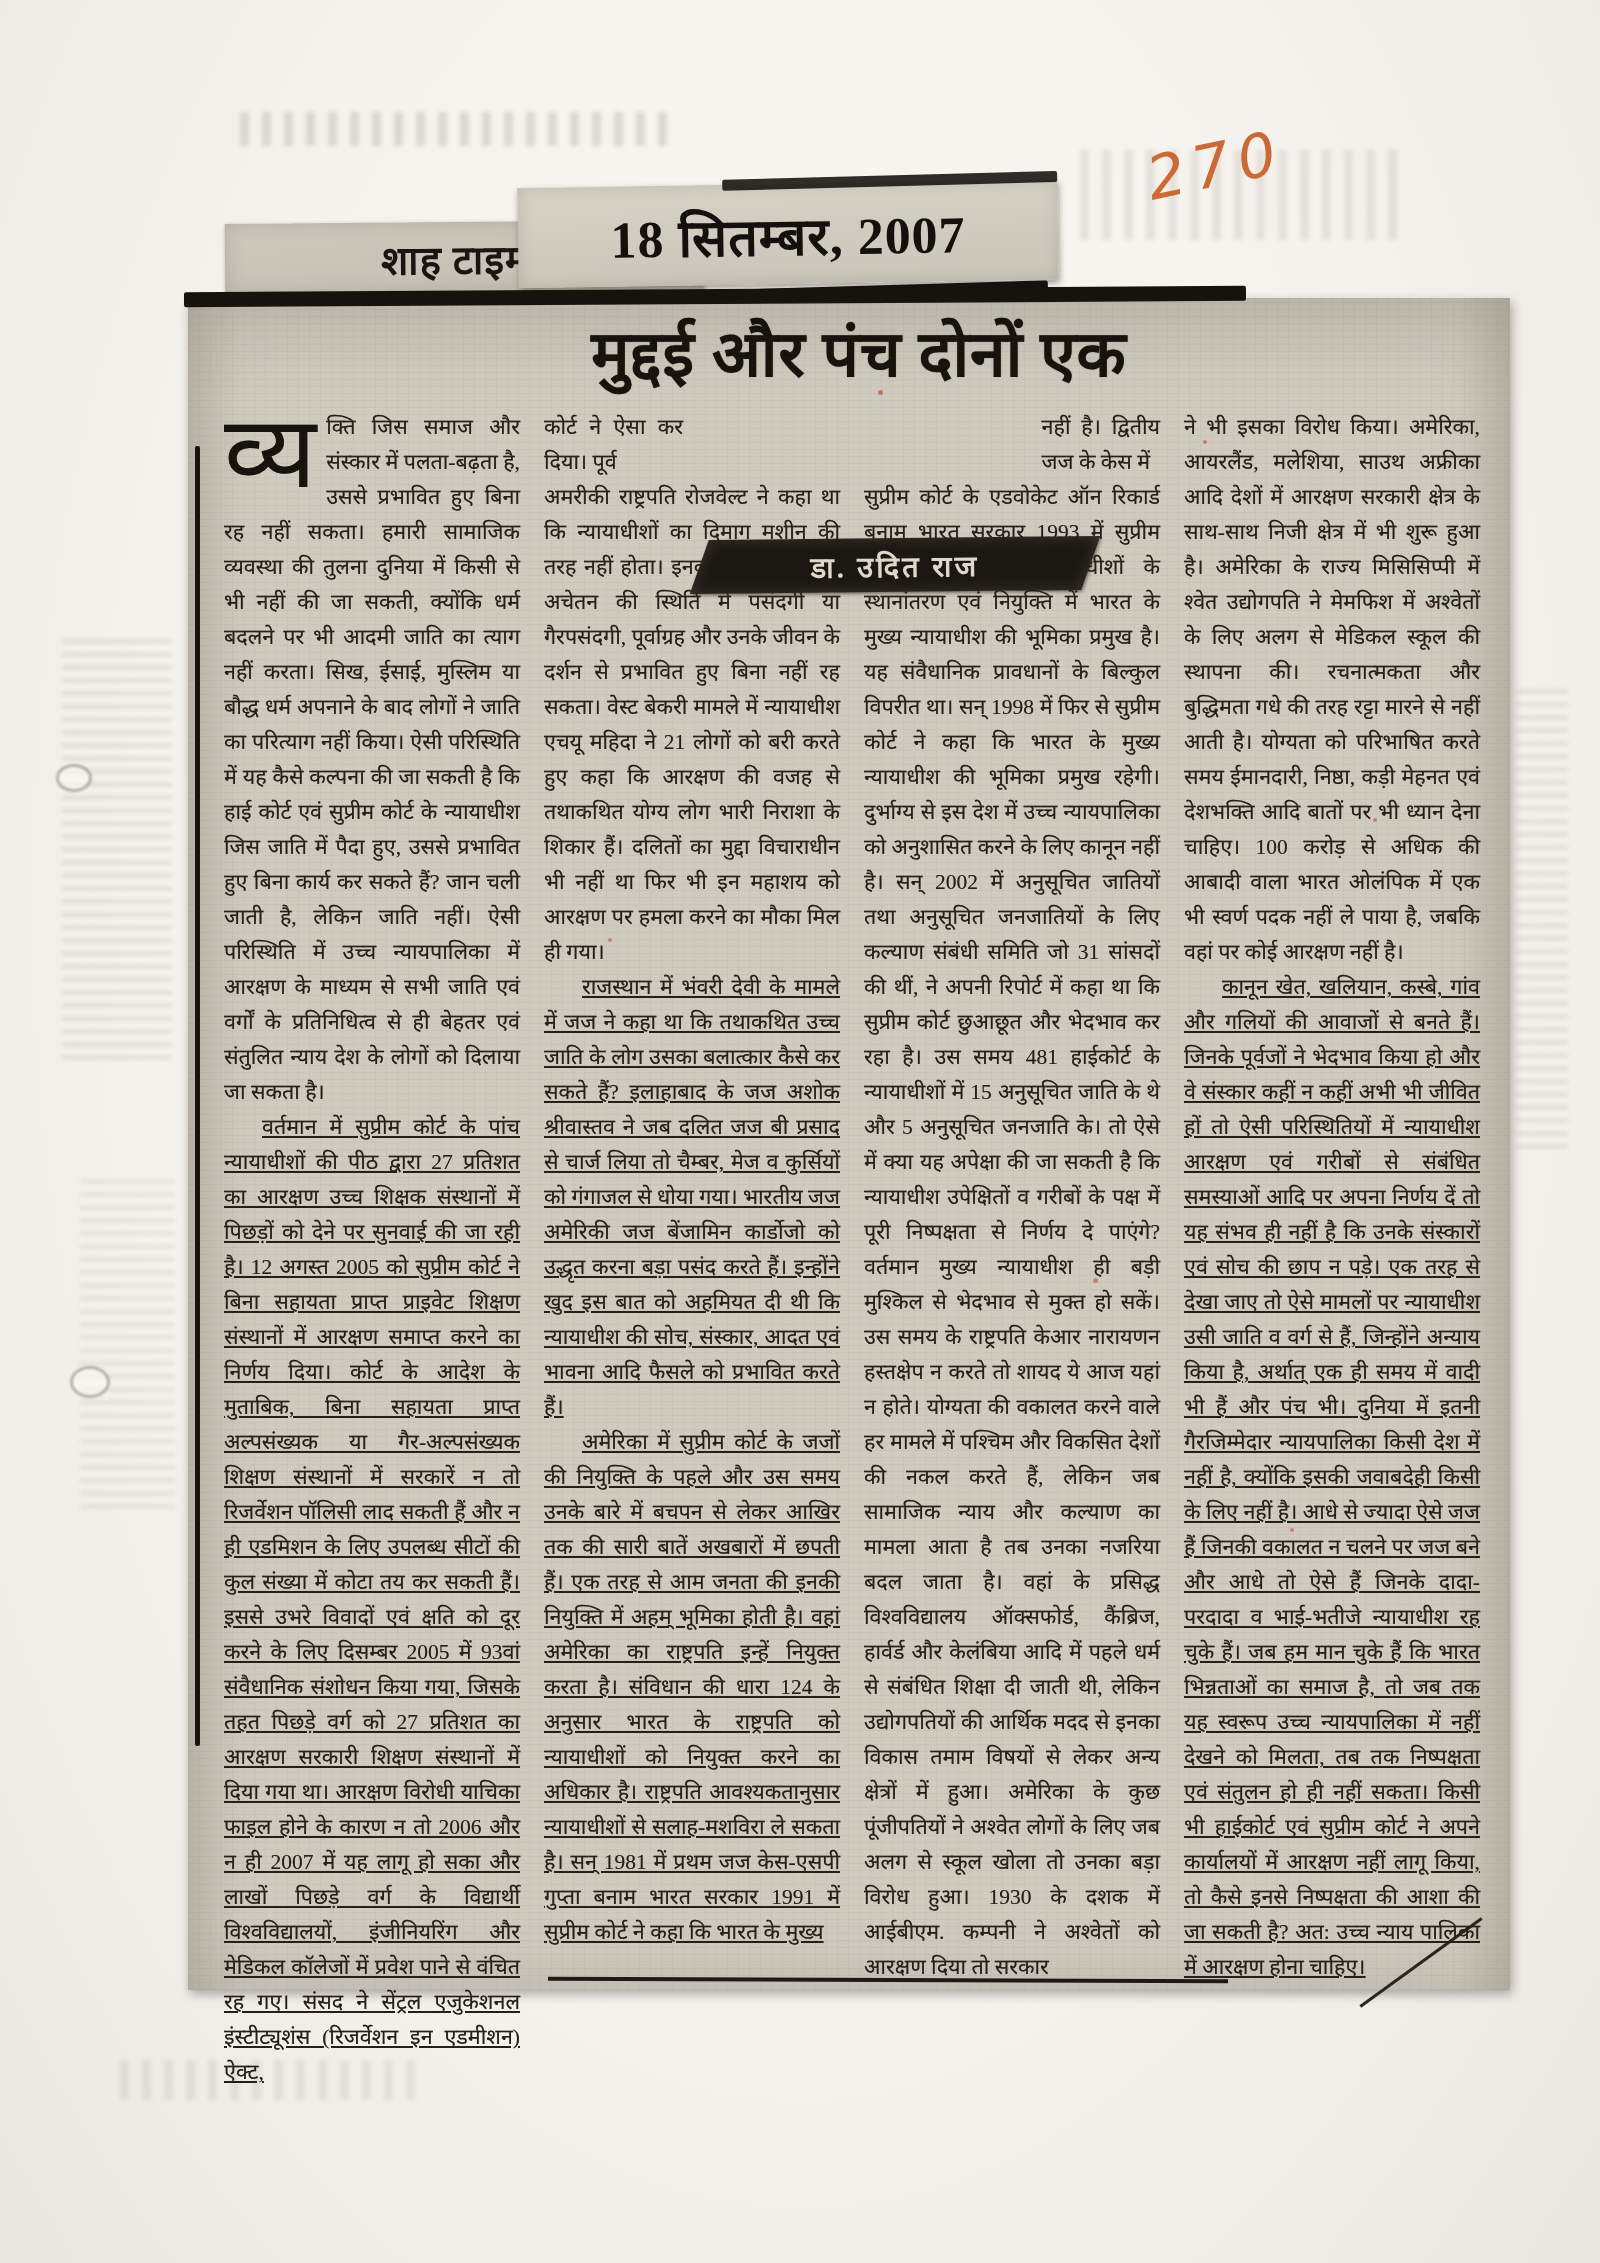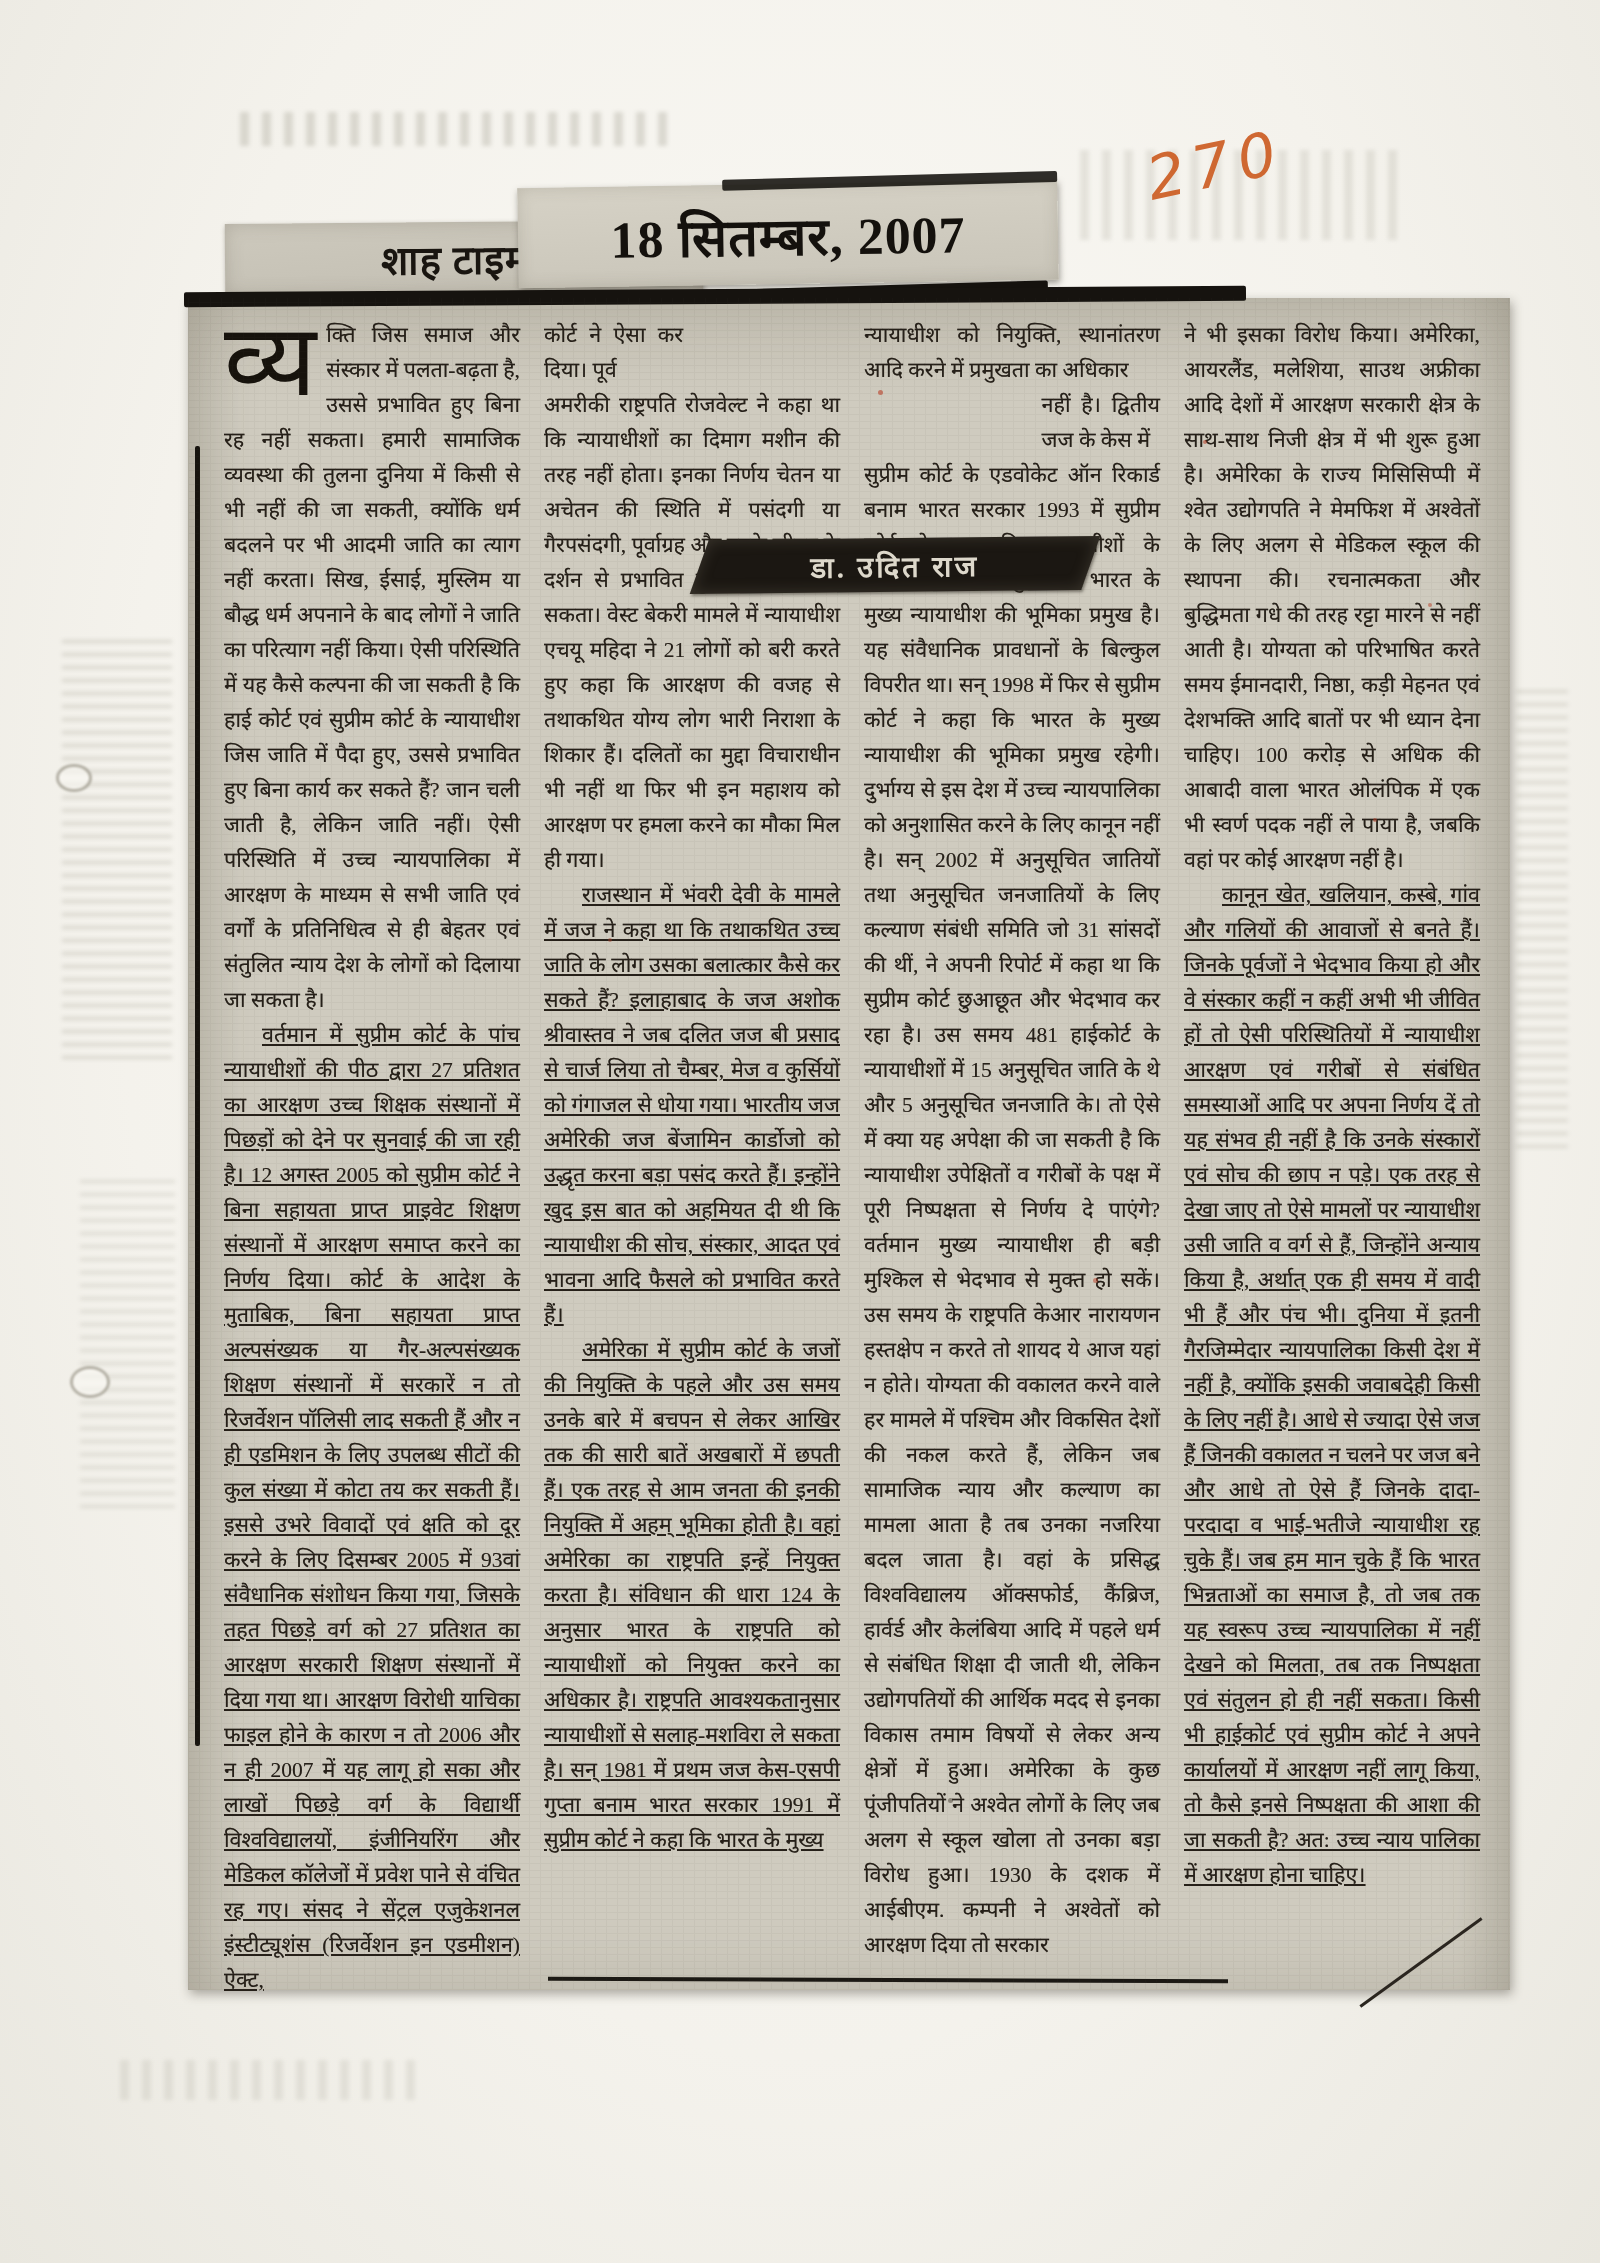--- a/index.html
+++ b/index.html
@@ -115,38 +115,38 @@
   <span class="date-text">18 सितम्बर, 2007</span>
 </div>
 <div class="handwritten-number">270</div>
 
 <div class="clipping">
   <div class="scan-edge-top"></div>
   <div class="scan-edge-left"></div>
   <div class="scan-edge-bottom"></div>
   <div class="scan-corner-mark"></div>
 
+  <h1 class="headline">मुद्दई और पंच दोनों एक</h1>
 
   <div class="byline-banner">
     <span class="byline-text">डा. उदित राज</span>
   </div>
 
   <div class="columns">
     <div class="col">
         <p class="blk frag dropcap-host"><span class="dropcap">व्य</span>क्ति जिस समाज और संस्कार में पलता-बढ़ता है, उससे प्रभावित हुए बिना रह नहीं सकता। हमारी सामाजिक व्यवस्था की तुलना दुनिया में किसी से भी नहीं की जा सकती, क्योंकि धर्म बदलने पर भी आदमी जाति का त्याग नहीं करता। सिख, ईसाई, मुस्लिम या बौद्ध धर्म अपनाने के बाद लोगों ने जाति का परित्याग नहीं किया। ऐसी परिस्थिति में यह कैसे कल्पना की जा सकती है कि हाई कोर्ट एवं सुप्रीम कोर्ट के न्यायाधीश जिस जाति में पैदा हुए, उससे प्रभावित हुए बिना कार्य कर सकते हैं? जान चली जाती है, लेकिन जाति नहीं। ऐसी परिस्थिति में उच्च न्यायपालिका में आरक्षण के माध्यम से सभी जाति एवं वर्गों के प्रतिनिधित्व से ही बेहतर एवं संतुलित न्याय देश के लोगों को दिलाया जा सकता है।</p>
         <p class="blk para">वर्तमान में सुप्रीम कोर्ट के पांच न्यायाधीशों की पीठ द्वारा 27 प्रतिशत का आरक्षण उच्च शिक्षक संस्थानों में पिछड़ों को देने पर सुनवाई की जा रही है। 12 अगस्त 2005 को सुप्रीम कोर्ट ने बिना सहायता प्राप्त प्राइवेट शिक्षण संस्थानों में आरक्षण समाप्त करने का निर्णय दिया। कोर्ट के आदेश के मुताबिक, बिना सहायता प्राप्त अल्पसंख्यक या गैर-अल्पसंख्यक शिक्षण संस्थानों में सरकारें न तो रिजर्वेशन पॉलिसी लाद सकती हैं और न ही एडमिशन के लिए उपलब्ध सीटों की कुल संख्या में कोटा तय कर सकती हैं। इससे उभरे विवादों एवं क्षति को दूर करने के लिए दिसम्बर 2005 में 93वां संवैधानिक संशोधन किया गया, जिसके तहत पिछड़े वर्ग को 27 प्रतिशत का आरक्षण सरकारी शिक्षण संस्थानों में दिया गया था। आरक्षण विरोधी याचिका फाइल होने के कारण न तो 2006 और न ही 2007 में यह लागू हो सका और लाखों पिछड़े वर्ग के विद्यार्थी विश्वविद्यालयों, इंजीनियरिंग और मेडिकल कॉलेजों में प्रवेश पाने से वंचित रह गए। संसद ने सेंट्रल एजुकेशनल इंस्टीट्यूशंस (रिजर्वेशन इन एडमीशन) ऐक्ट,</p>
       </div>
     <div class="col">
         <p class="blk narrow">कोर्ट ने ऐसा कर दिया। पूर्व</p>
         <p class="blk frag">अमरीकी राष्ट्रपति रोजवेल्ट ने कहा था कि न्यायाधीशों का दिमाग मशीन की तरह नहीं होता। इनका निर्णय चेतन या अचेतन की स्थिति में पसंदगी या गैरपसंदगी, पूर्वाग्रह और उनके जीवन के दर्शन से प्रभावित हुए बिना नहीं रह सकता। वेस्ट बेकरी मामले में न्यायाधीश एचयू महिदा ने 21 लोगों को बरी करते हुए कहा कि आरक्षण की वजह से तथाकथित योग्य लोग भारी निराशा के शिकार हैं। दलितों का मुद्दा विचाराधीन भी नहीं था फिर भी इन महाशय को आरक्षण पर हमला करने का मौका मिल ही गया।</p>
         <p class="blk para">राजस्थान में भंवरी देवी के मामले में जज ने कहा था कि तथाकथित उच्च जाति के लोग उसका बलात्कार कैसे कर सकते हैं? इलाहाबाद के जज अशोक श्रीवास्तव ने जब दलित जज बी प्रसाद से चार्ज लिया तो चैम्बर, मेज व कुर्सियों को गंगाजल से धोया गया। भारतीय जज अमेरिकी जज बेंजामिन कार्डोजो को उद्धृत करना बड़ा पसंद करते हैं। इन्होंने खुद इस बात को अहमियत दी थी कि न्यायाधीश की सोच, संस्कार, आदत एवं भावना आदि फैसले को प्रभावित करते हैं।</p>
         <p class="blk para">अमेरिका में सुप्रीम कोर्ट के जजों की नियुक्ति के पहले और उस समय उनके बारे में बचपन से लेकर आखिर तक की सारी बातें अखबारों में छपती हैं। एक तरह से आम जनता की इनकी नियुक्ति में अहम् भूमिका होती है। वहां अमेरिका का राष्ट्रपति इन्हें नियुक्त करता है। संविधान की धारा 124 के अनुसार भारत के राष्ट्रपति को न्यायाधीशों को नियुक्त करने का अधिकार है। राष्ट्रपति आवश्यकतानुसार न्यायाधीशों से सलाह-मशविरा ले सकता है। सन् 1981 में प्रथम जज केस-एसपी गुप्ता बनाम भारत सरकार 1991 में सुप्रीम कोर्ट ने कहा कि भारत के मुख्य</p>
       </div>
     <div class="col">
-        <p class="blk frag">न्यायाधीश को नियुक्ति, स्थानांतरण आदि करने में प्रमुखता का अधिकार</p>
         <p class="blk narrow-right">नहीं है। द्वितीय जज के केस में</p>
         <p class="blk frag">सुप्रीम कोर्ट के एडवोकेट ऑन रिकार्ड बनाम भारत सरकार 1993 में सुप्रीम कोर्ट ने कहा कि न्यायाधीशों के स्थानांतरण एवं नियुक्ति में भारत के मुख्य न्यायाधीश की भूमिका प्रमुख है। यह संवैधानिक प्रावधानों के बिल्कुल विपरीत था। सन् 1998 में फिर से सुप्रीम कोर्ट ने कहा कि भारत के मुख्य न्यायाधीश की भूमिका प्रमुख रहेगी। दुर्भाग्य से इस देश में उच्च न्यायपालिका को अनुशासित करने के लिए कानून नहीं है। सन् 2002 में अनुसूचित जातियों तथा अनुसूचित जनजातियों के लिए कल्याण संबंधी समिति जो 31 सांसदों की थीं, ने अपनी रिपोर्ट में कहा था कि सुप्रीम कोर्ट छुआछूत और भेदभाव कर रहा है। उस समय 481 हाईकोर्ट के न्यायाधीशों में 15 अनुसूचित जाति के थे और 5 अनुसूचित जनजाति के। तो ऐसे में क्या यह अपेक्षा की जा सकती है कि न्यायाधीश उपेक्षितों व गरीबों के पक्ष में पूरी निष्पक्षता से निर्णय दे पाएंगे? वर्तमान मुख्य न्यायाधीश ही बड़ी मुश्किल से भेदभाव से मुक्त हो सकें। उस समय के राष्ट्रपति केआर नारायणन हस्तक्षेप न करते तो शायद ये आज यहां न होते। योग्यता की वकालत करने वाले हर मामले में पश्चिम और विकसित देशों की नकल करते हैं, लेकिन जब सामाजिक न्याय और कल्याण का मामला आता है तब उनका नजरिया बदल जाता है। वहां के प्रसिद्ध विश्वविद्यालय ऑक्सफोर्ड, कैंब्रिज, हार्वर्ड और केलंबिया आदि में पहले धर्म से संबंधित शिक्षा दी जाती थी, लेकिन उद्योगपतियों की आर्थिक मदद से इनका विकास तमाम विषयों से लेकर अन्य क्षेत्रों में हुआ। अमेरिका के कुछ पूंजीपतियों ने अश्वेत लोगों के लिए जब अलग से स्कूल खोला तो उनका बड़ा विरोध हुआ। 1930 के दशक में आईबीएम. कम्पनी ने अश्वेतों को आरक्षण दिया तो सरकार</p>
       </div>
     <div class="col">
         <p class="blk frag">ने भी इसका विरोध किया। अमेरिका, आयरलैंड, मलेशिया, साउथ अफ्रीका आदि देशों में आरक्षण सरकारी क्षेत्र के साथ-साथ निजी क्षेत्र में भी शुरू हुआ है। अमेरिका के राज्य मिसिसिप्पी में श्वेत उद्योगपति ने मेमफिश में अश्वेतों के लिए अलग से मेडिकल स्कूल की स्थापना की। रचनात्मकता और बुद्धिमता गधे की तरह रट्टा मारने से नहीं आती है। योग्यता को परिभाषित करते समय ईमानदारी, निष्ठा, कड़ी मेहनत एवं देशभक्ति आदि बातों पर भी ध्यान देना चाहिए। 100 करोड़ से अधिक की आबादी वाला भारत ओलंपिक में एक भी स्वर्ण पदक नहीं ले पाया है, जबकि वहां पर कोई आरक्षण नहीं है।</p>
         <p class="blk para">कानून खेत, खलियान, कस्बे, गांव और गलियों की आवाजों से बनते हैं। जिनके पूर्वजों ने भेदभाव किया हो और वे संस्कार कहीं न कहीं अभी भी जीवित हों तो ऐसी परिस्थितियों में न्यायाधीश आरक्षण एवं गरीबों से संबंधित समस्याओं आदि पर अपना निर्णय दें तो यह संभव ही नहीं है कि उनके संस्कारों एवं सोच की छाप न पड़े। एक तरह से देखा जाए तो ऐसे मामलों पर न्यायाधीश उसी जाति व वर्ग से हैं, जिन्होंने अन्याय किया है, अर्थात् एक ही समय में वादी भी हैं और पंच भी। दुनिया में इतनी गैरजिम्मेदार न्यायपालिका किसी देश में नहीं है, क्योंकि इसकी जवाबदेही किसी के लिए नहीं है। आधे से ज्यादा ऐसे जज हैं जिनकी वकालत न चलने पर जज बने और आधे तो ऐसे हैं जिनके दादा-परदादा व भाई-भतीजे न्यायाधीश रह चुके हैं। जब हम मान चुके हैं कि भारत भिन्नताओं का समाज है, तो जब तक यह स्वरूप उच्च न्यायपालिका में नहीं देखने को मिलता, तब तक निष्पक्षता एवं संतुलन हो ही नहीं सकता। किसी भी हाईकोर्ट एवं सुप्रीम कोर्ट ने अपने कार्यालयों में आरक्षण नहीं लागू किया, तो कैसे इनसे निष्पक्षता की आशा की जा सकती है? अत: उच्च न्याय पालिका में आरक्षण होना चाहिए।</p>
       </div>
   </div>
 
   <div class="speck" style="left:690px;top:92px;width:5px;height:5px;background:rgba(186,62,38,.6);"></div>

